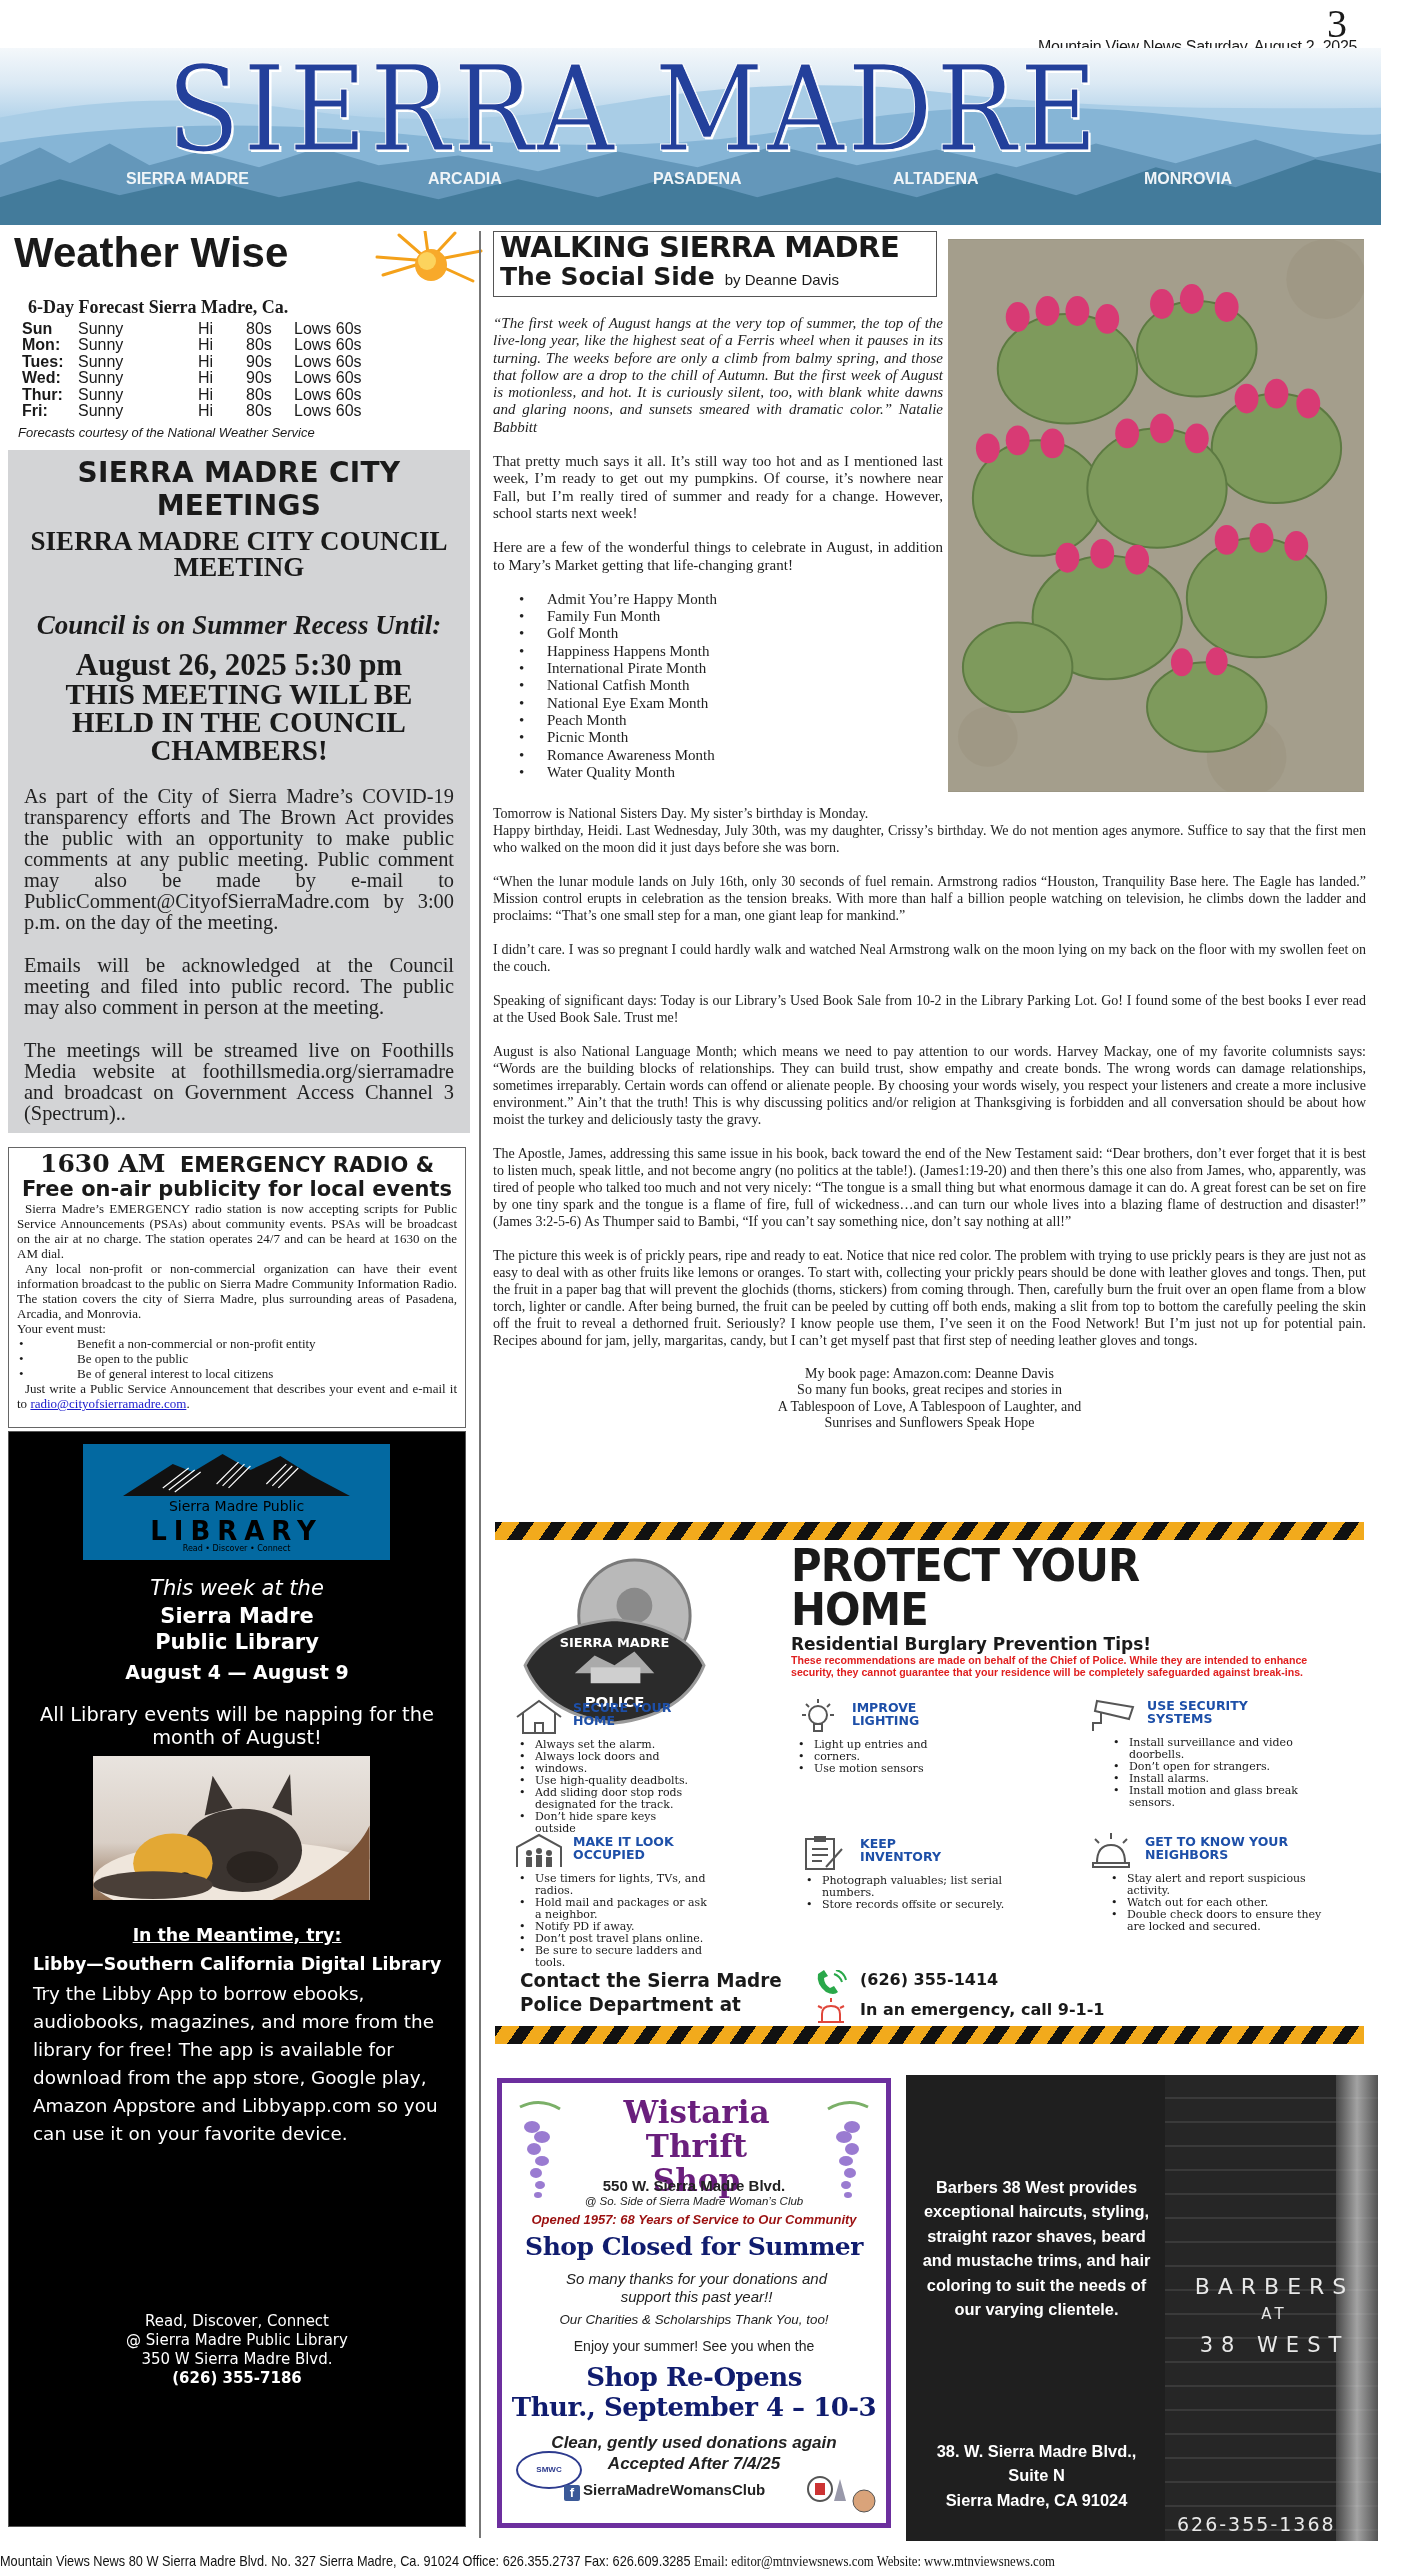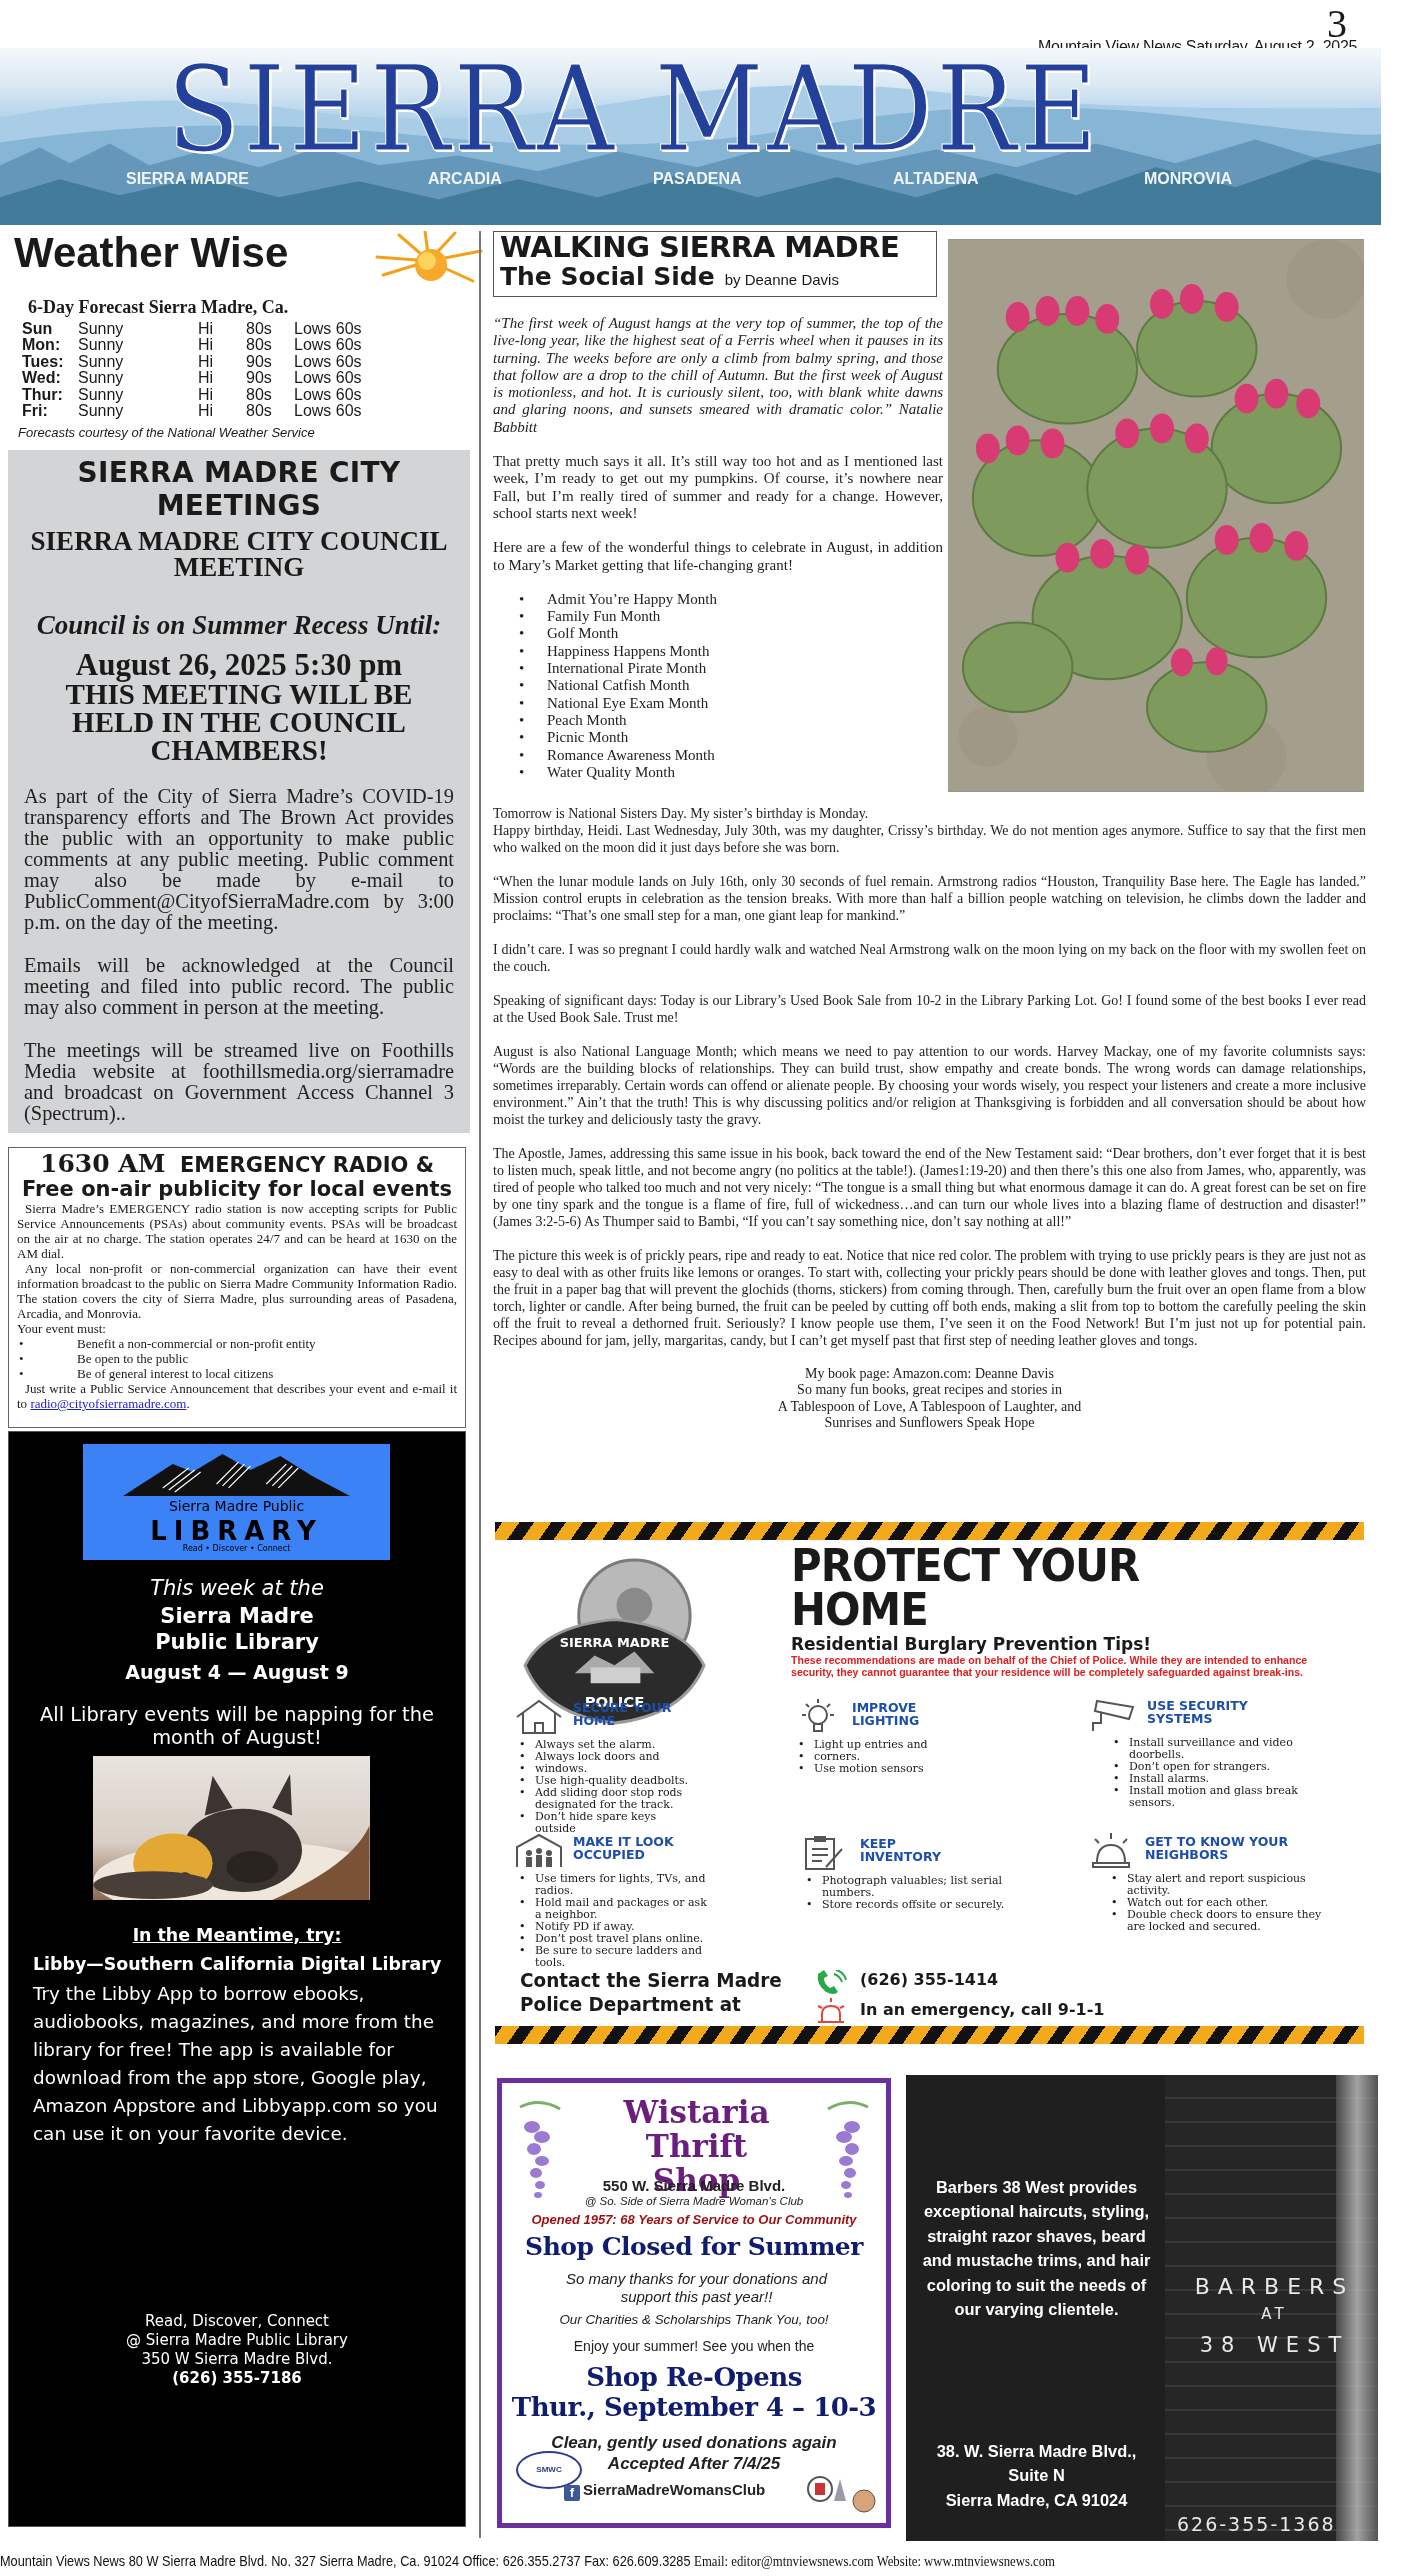--- a/index.html
+++ b/index.html
@@ -42,21 +42,21 @@
   .radio .rh1 .am { font-family: "DejaVu Serif", serif; font-size: 25px; }
   .radio .rh2 { text-align: center; font-family: "DejaVu Sans", sans-serif; font-weight: bold; font-size: 21px; line-height: 24px; }
   .radio p { font-size: 13px; line-height: 15px; text-align: justify; }
   .radio .ind { text-indent: 8px; }
   .radio ul { list-style: none; }
   .radio li { font-size: 13px; line-height: 15px; position: relative; padding-left: 60px; }
   .radio li::before { content: "•"; position: absolute; left: 2px; }
   .radio a { color: #1a1acc; text-decoration: underline; }
 
   .library { position: absolute; left: 8px; top: 1431px; width: 458px; height: 1096px; background: #000; color: #fff; font-family: "DejaVu Sans", sans-serif; text-align: center; border: 1px solid #555; }
-  .lib-logo { position: absolute; left: 74px; top: 12px; width: 307px; height: 116px; background: #3b82f6; color: #000; }
+  .lib-logo { position: absolute; left: 74px; top: 12px; width: 307px; height: 116px; background: #0369a1; color: #000; }
   .lib-logo .mtn { position: absolute; left: 40px; top: 8px; width: 227px; height: 46px; }
   .lib-logo .l1 { position: absolute; top: 54px; width: 100%; font-size: 14px; }
   .lib-logo .l2 { position: absolute; top: 72px; width: 100%; font-size: 26px; font-weight: bold; letter-spacing: 7px; }
   .lib-logo .l3 { position: absolute; top: 100px; width: 100%; font-size: 8px; }
   .lib-week { position: absolute; top: 144px; width: 100%; font-style: italic; font-size: 21px; }
   .lib-name { position: absolute; top: 171px; width: 100%; font-weight: bold; font-size: 21px; line-height: 26px; }
   .lib-dates { position: absolute; top: 229px; width: 100%; font-weight: bold; font-size: 19px; }
   .lib-napping { position: absolute; top: 271px; left: 20px; right: 20px; font-size: 19.4px; line-height: 23px; }
   .lib-photo { position: absolute; left: 84px; top: 324px; width: 277px; height: 144px; background: linear-gradient(180deg, #e9e4df 0%, #d9cfc6 60%, #8c6a4e 100%); overflow: hidden; }
   .lib-try { position: absolute; top: 493px; width: 100%; font-weight: bold; font-size: 17.4px; text-decoration: underline; }

